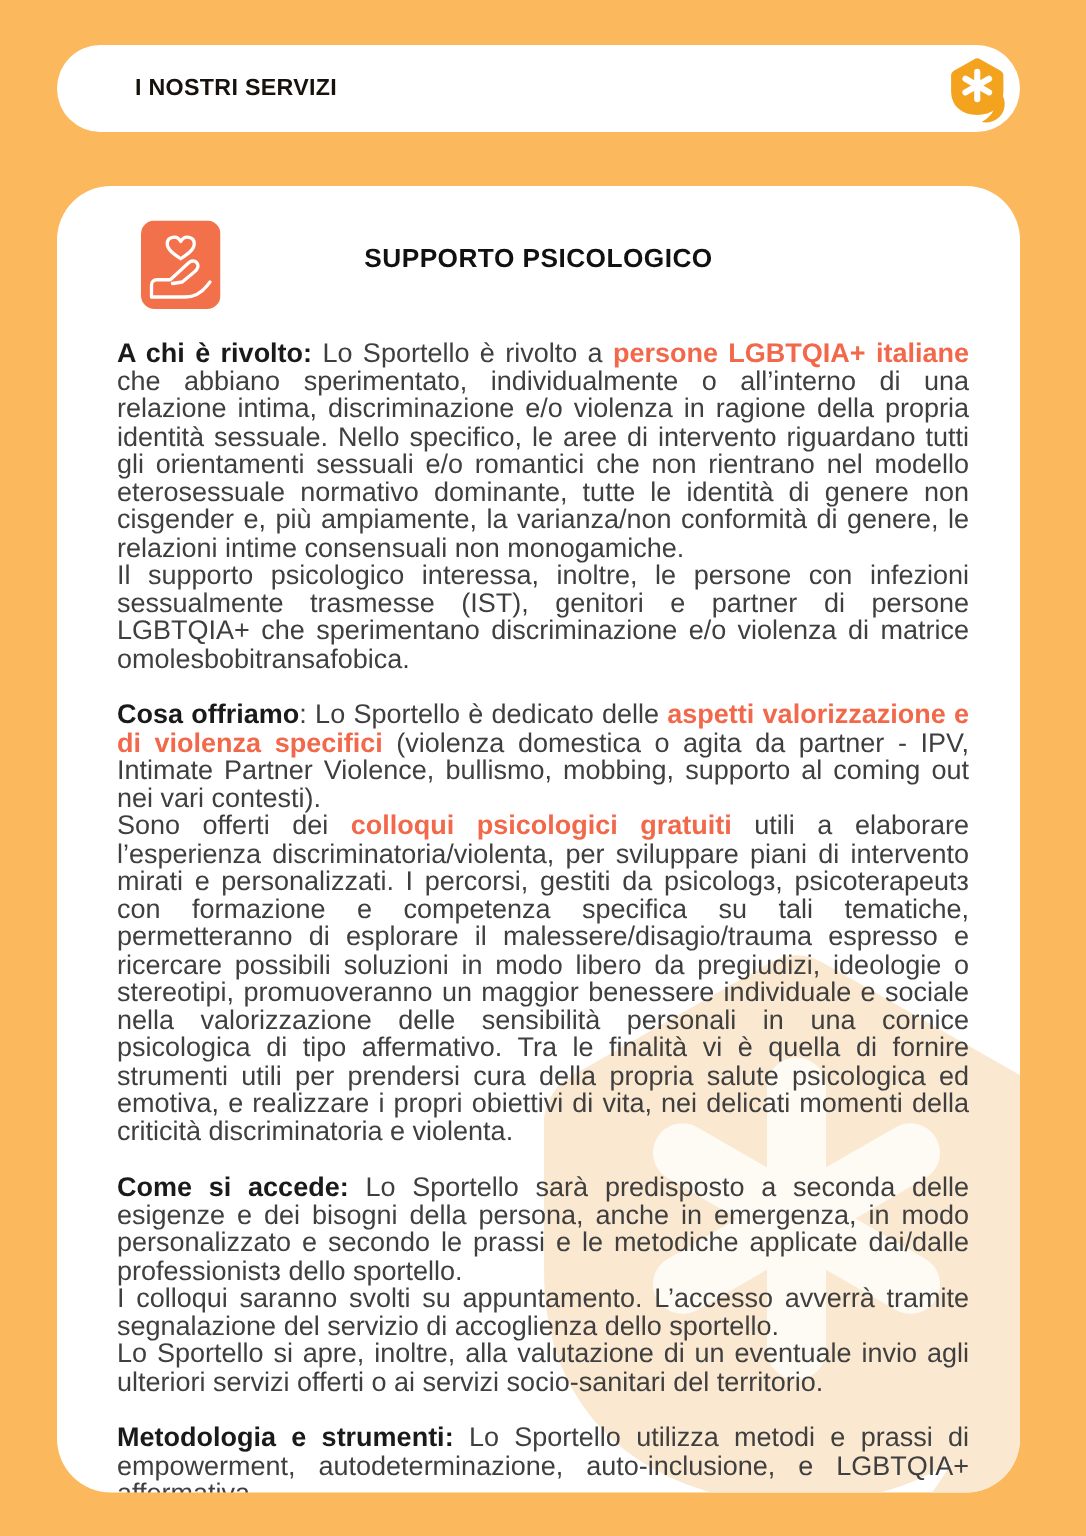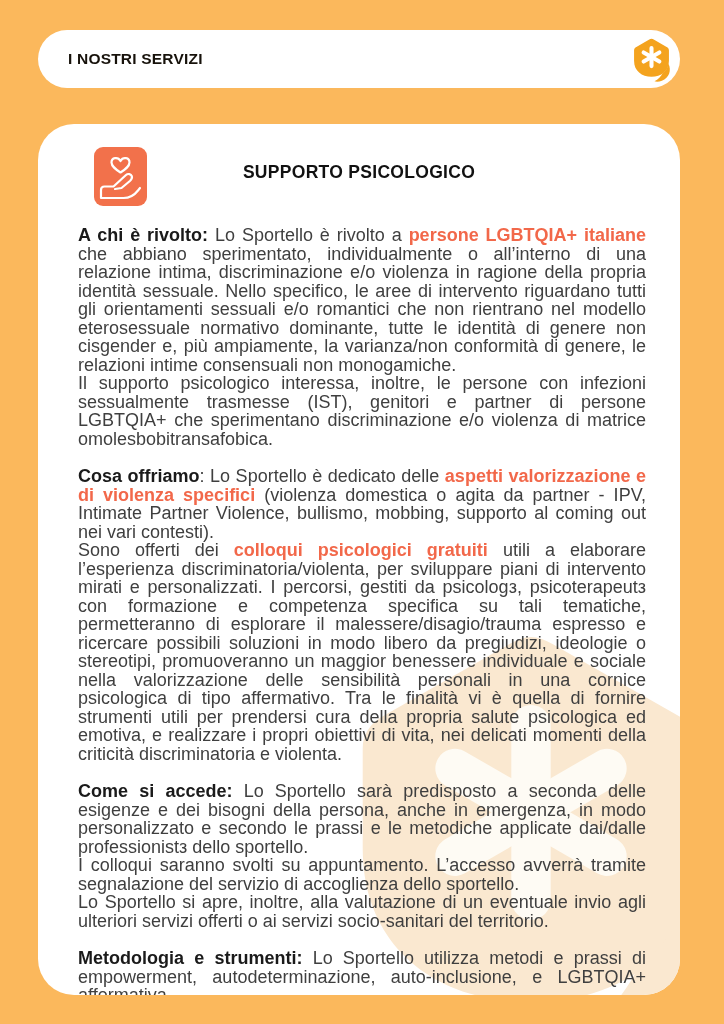--- a/index.html
+++ b/index.html
@@ -11,21 +11,21 @@
     overflow:hidden;
   }
 
   
   .header-bar {
     position:absolute; left:38px; top:30px; width:642px; height:58px;
     background:#ffffff; border-radius:29px;
     display:flex; align-items:center;
   }
   .header-title {
-    margin-left:30px;
+    margin-left:52px;
     font-size:15.5px; font-weight:800; letter-spacing:0.2px;
     color:#17120b;
   }
   .header-logo {
     position:absolute; right:6px; top:7px; width:45px; height:46px;
   }
 
   
   .card {
     position:absolute; left:38px; top:124px; width:642px; height:871px;

